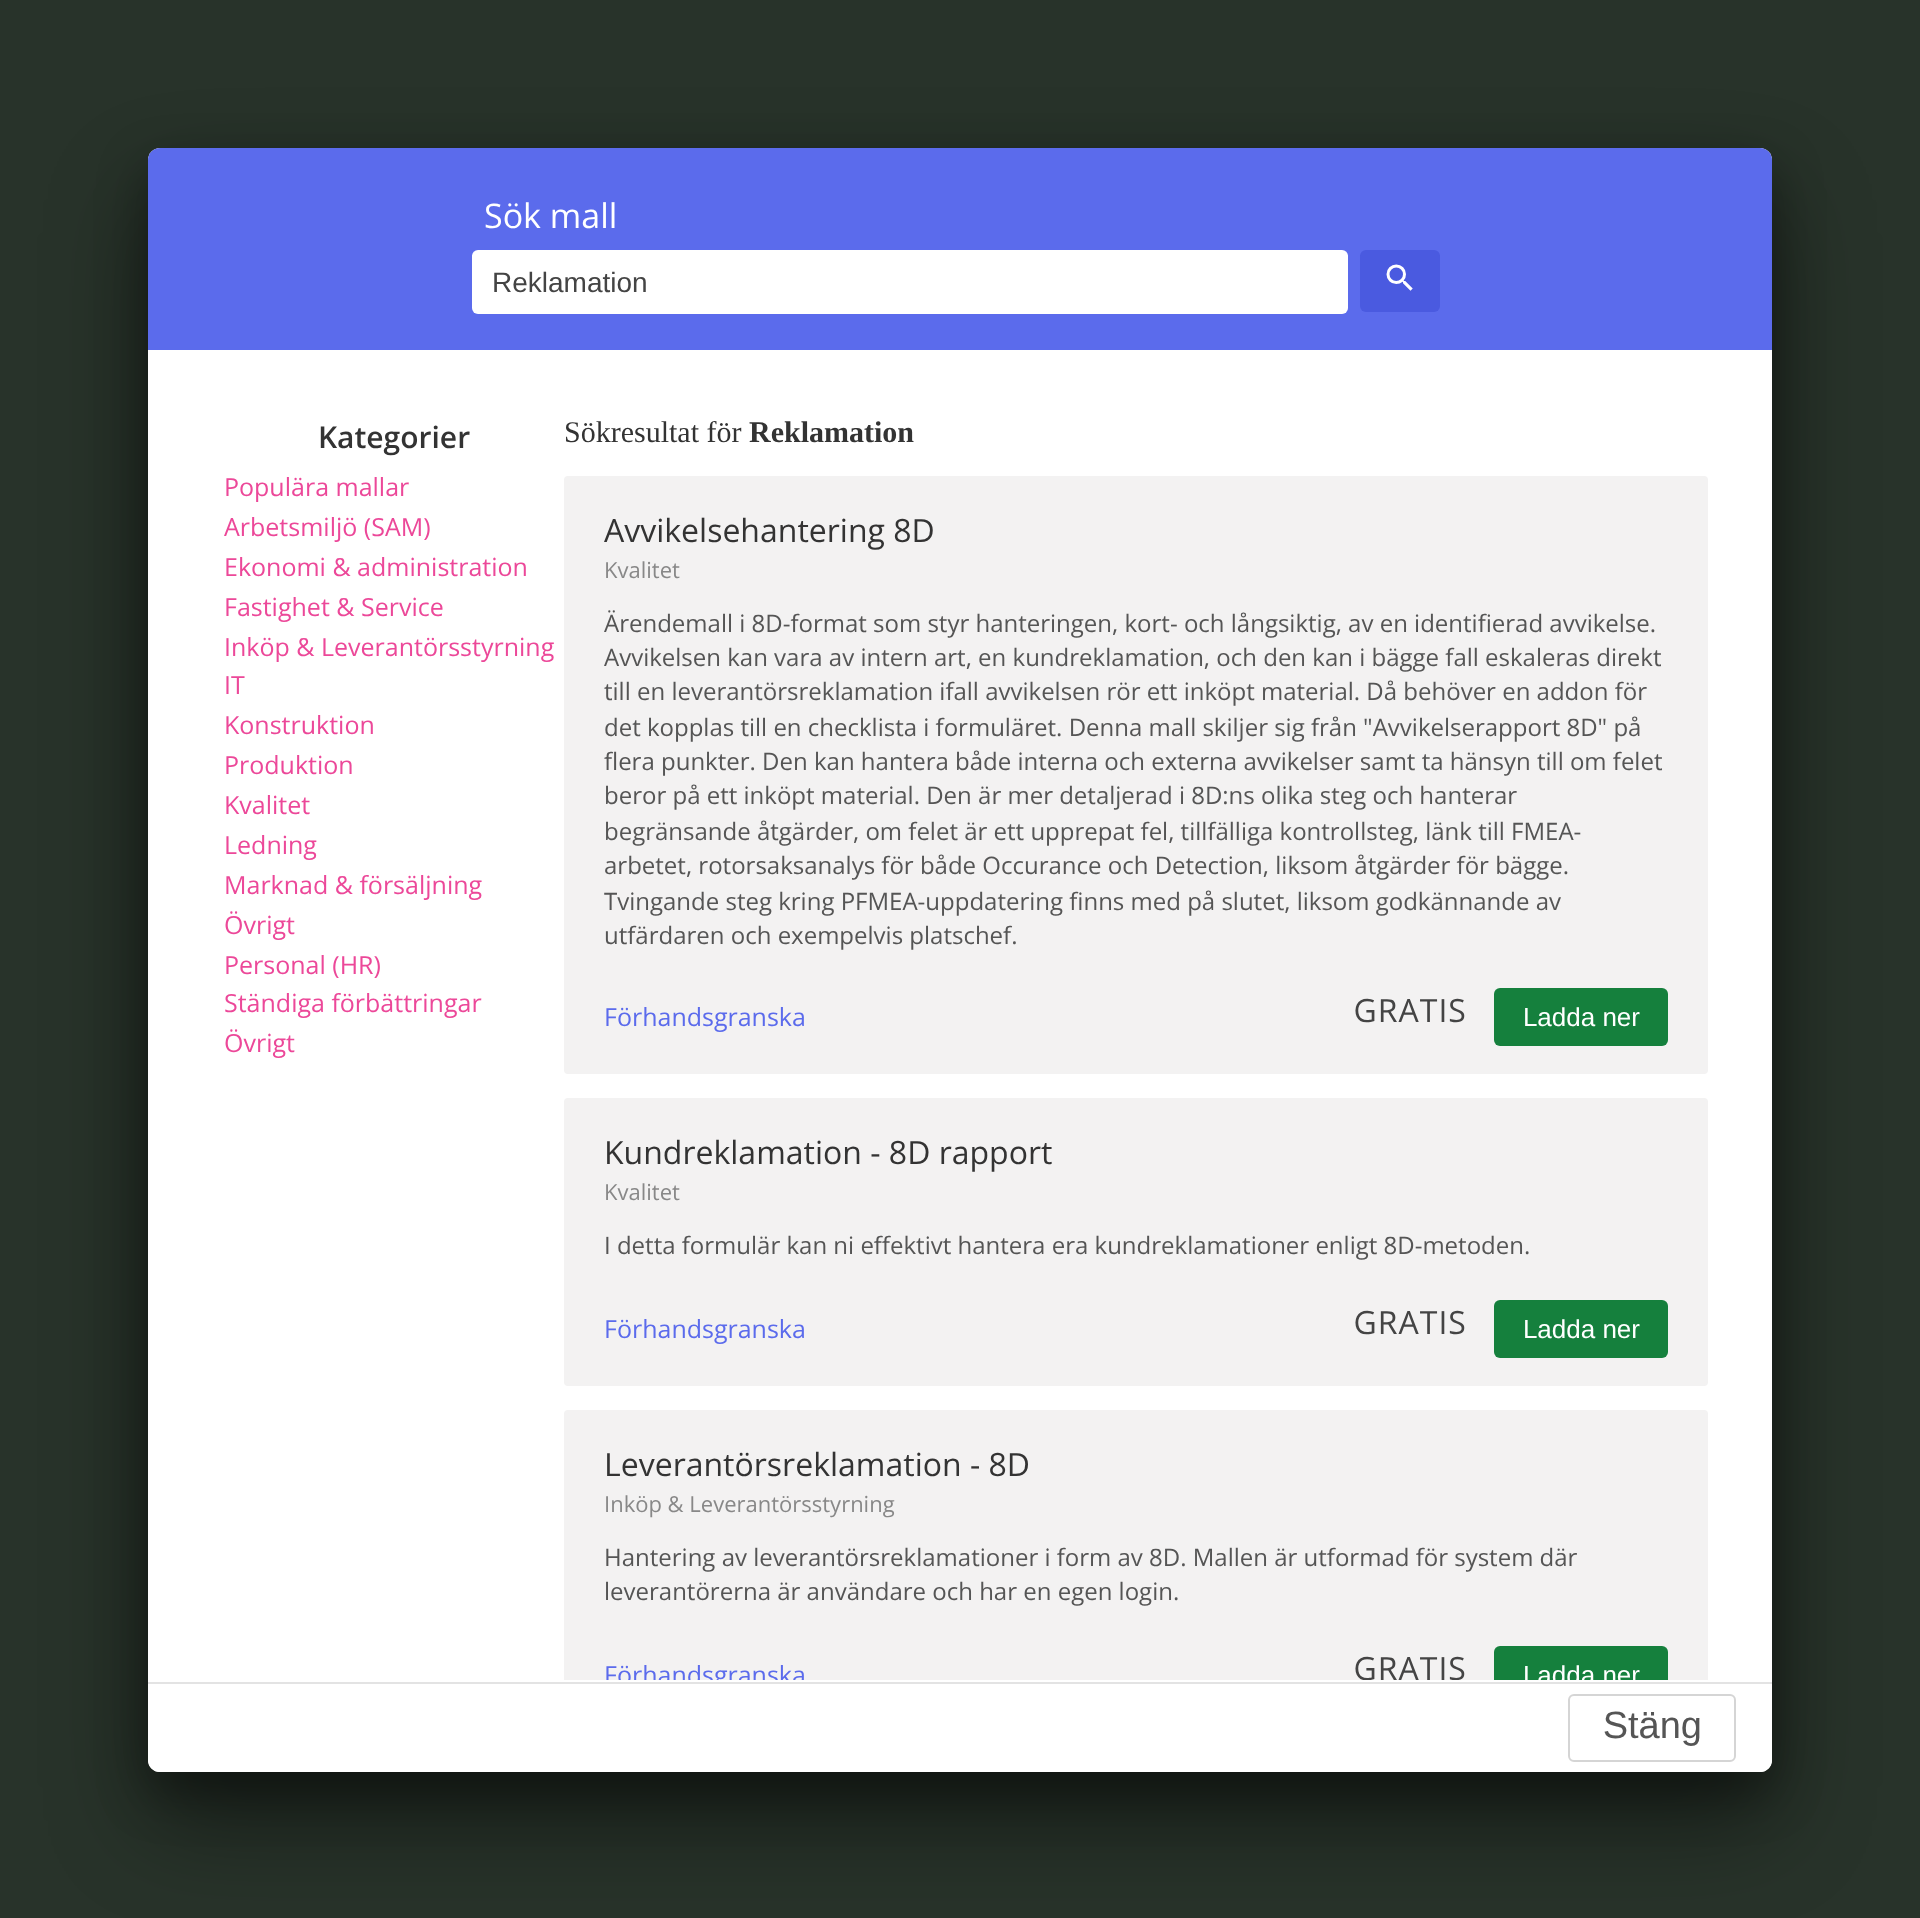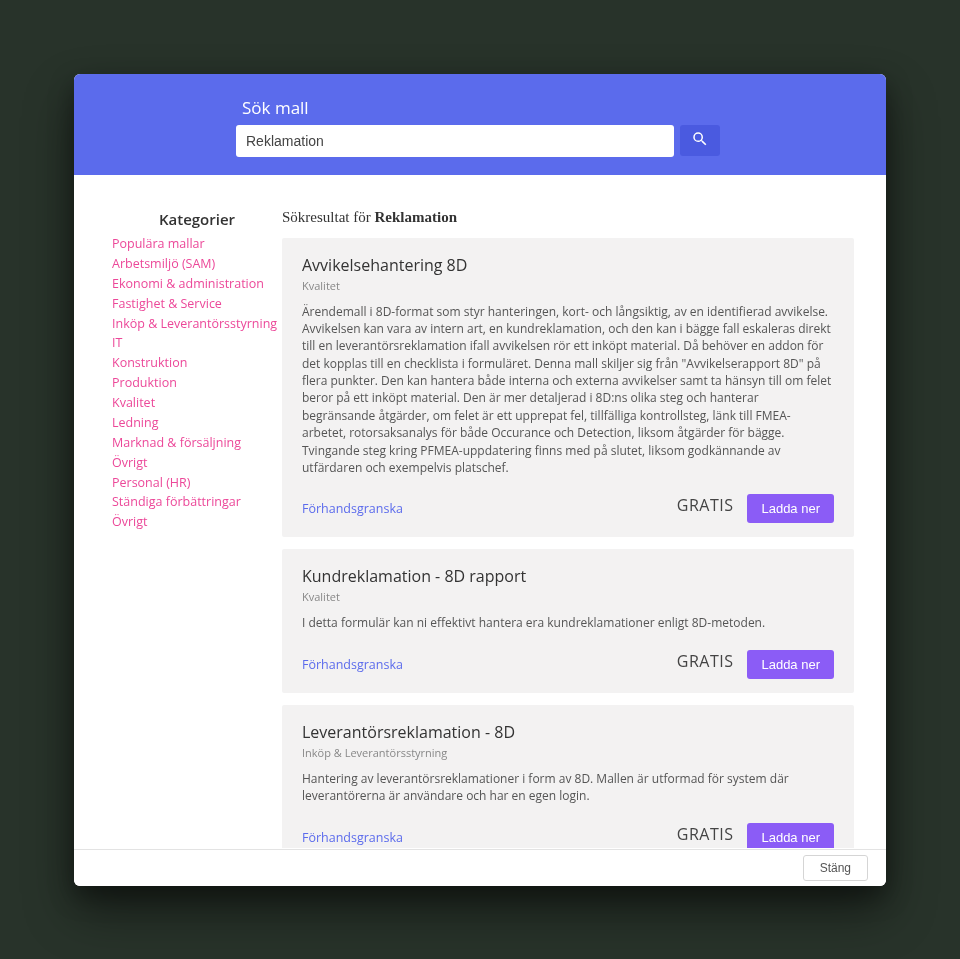--- a/index.html
+++ b/index.html
@@ -156,21 +156,21 @@
     display: flex;
     gap: 14px;
   }
   .price {
     font-size: 16px;
     letter-spacing: 0.5px;
     color: #444;
     font-weight: 400;
   }
   .download-btn {
-    background: #8b5cf6;
+    background: #15803d;
     color: #fff;
     border: none;
     border-radius: 3px;
     padding: 7px 14px;
     font-size: 13px;
     cursor: pointer;
   }
 
   
   .bottom-bar {
@@ -178,21 +178,21 @@
     padding: 5px 18px 5px 0;
     display: flex;
     justify-content: flex-end;
     background: #fff;
   }
   .close-btn {
     background: #fff;
     border: 1px solid #d5d5d5;
     border-radius: 3px;
     padding: 5px 16px;
-    font-size: 12px;
+    font-size: 19px;
     color: #555;
     cursor: pointer;
   }
 </style>
 </head>
 <body>
 
 <div class="modal-wrap">
 
   <div class="header">

